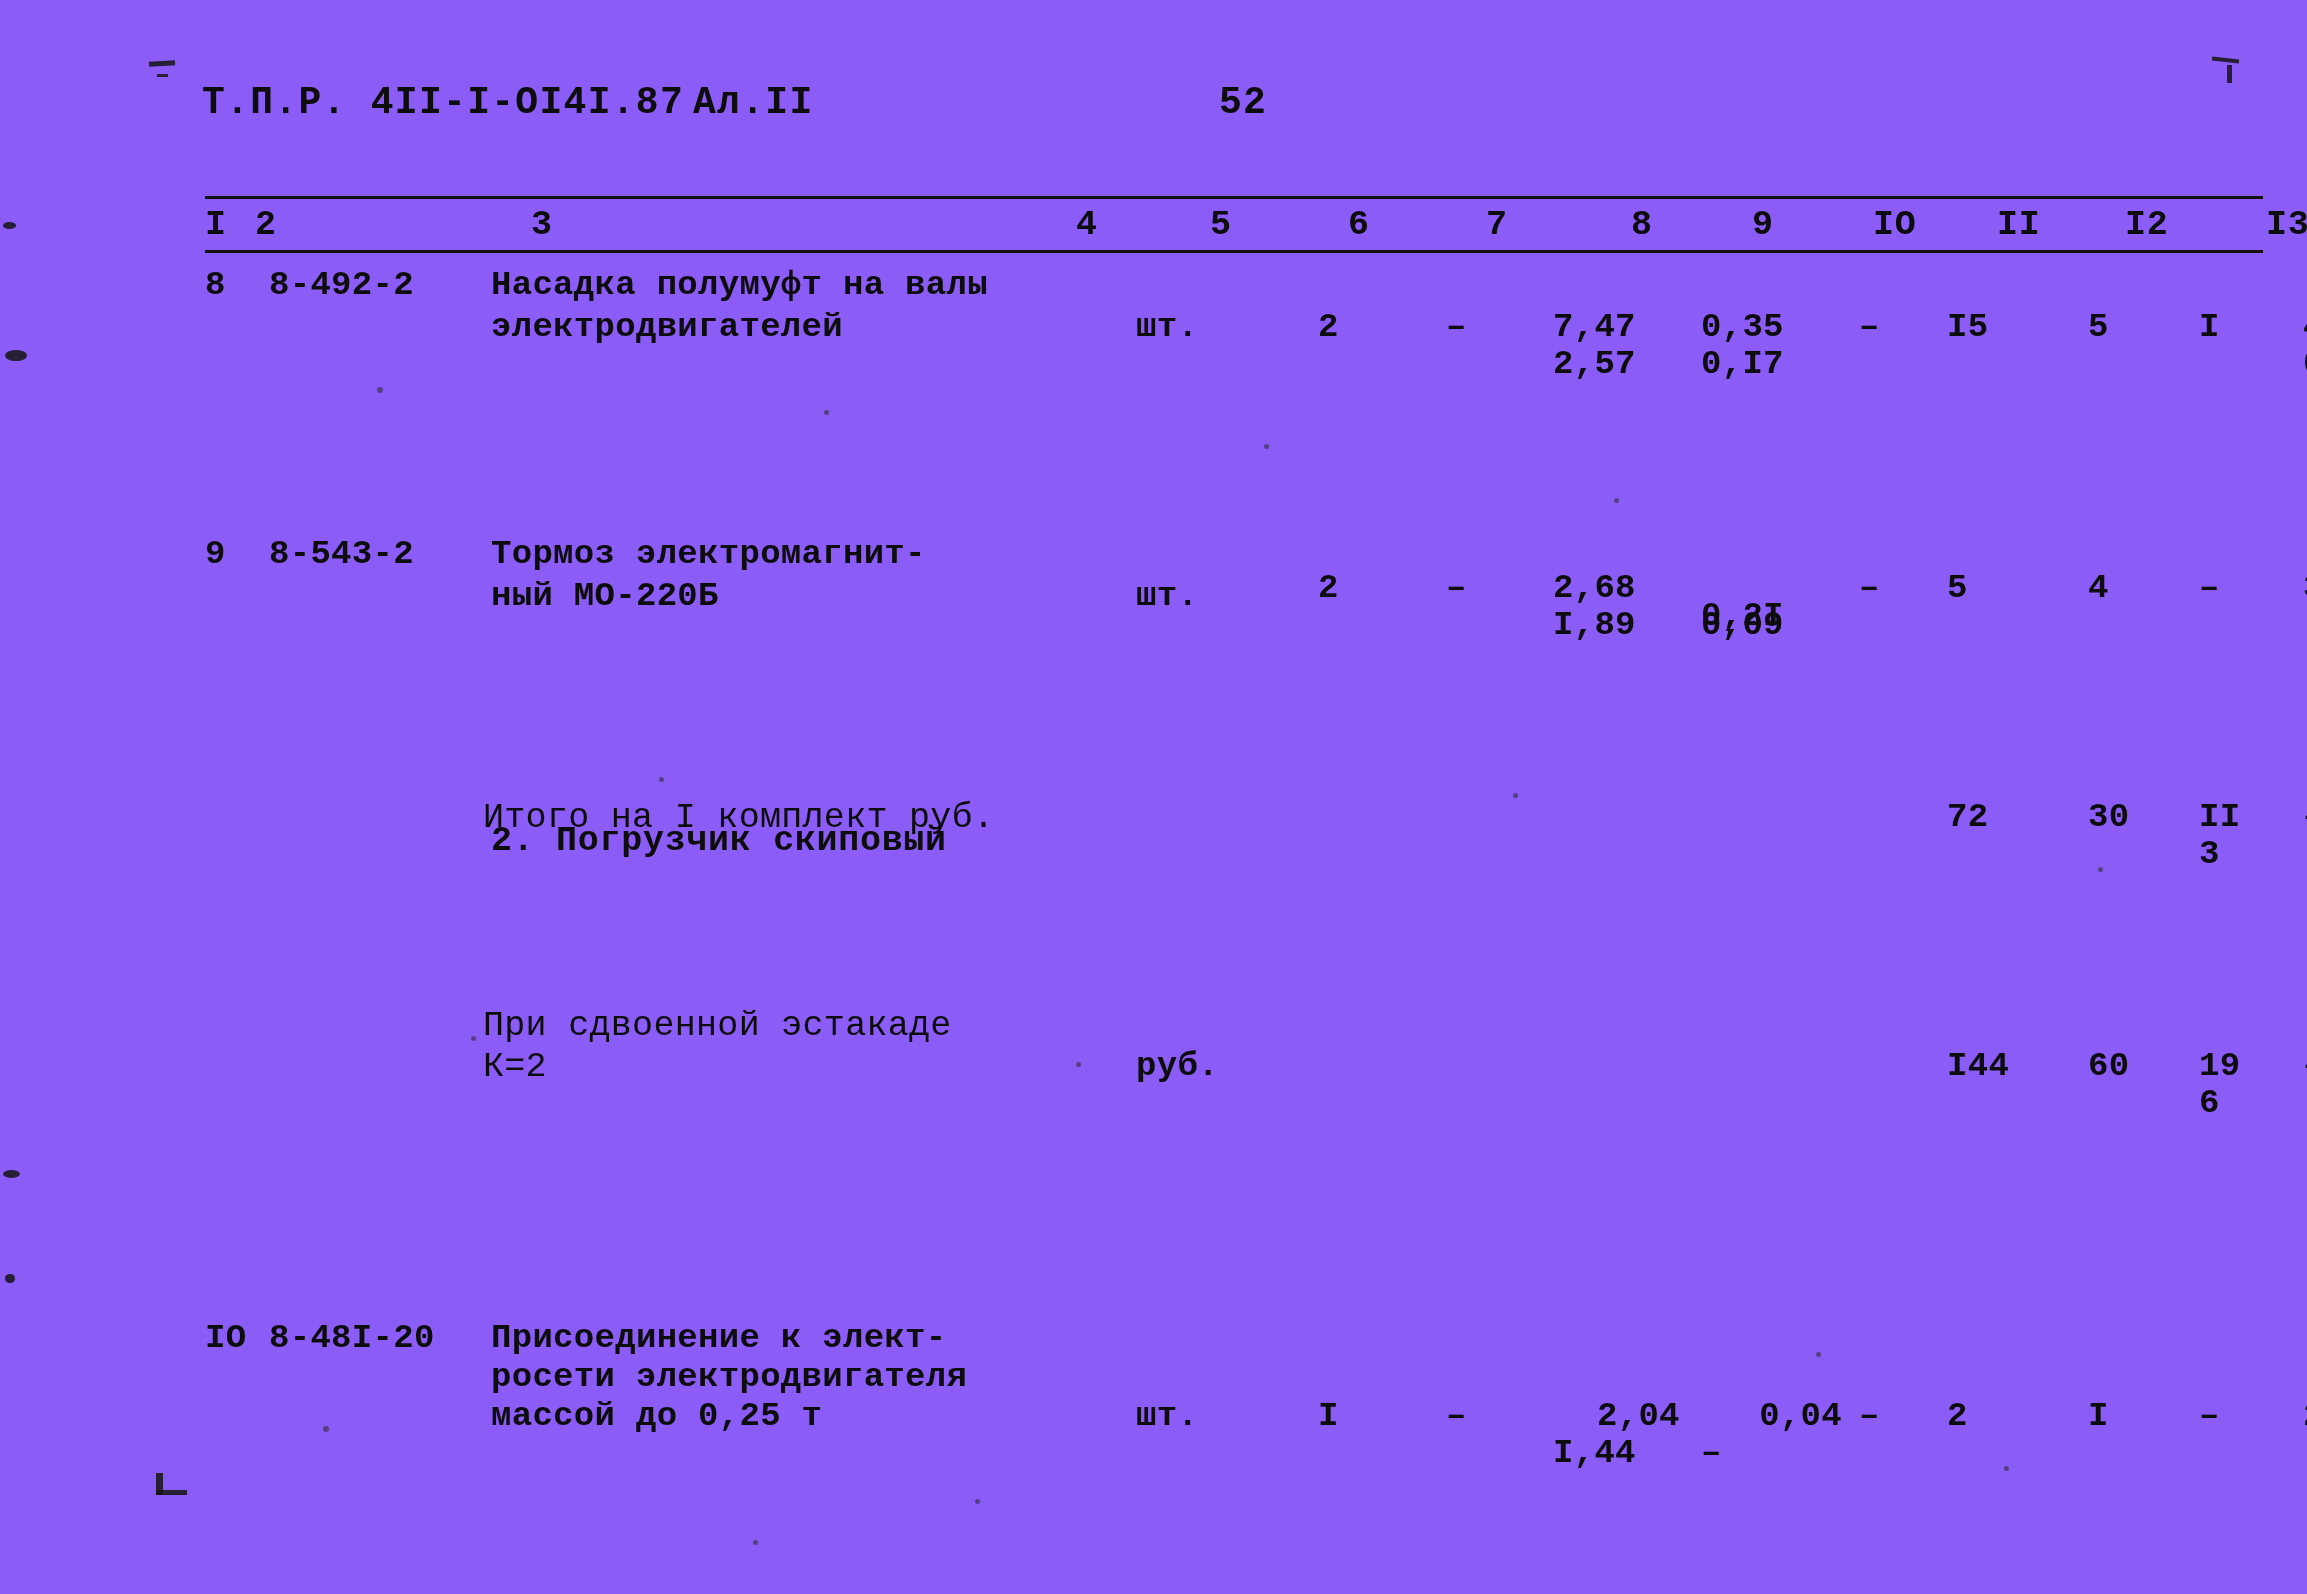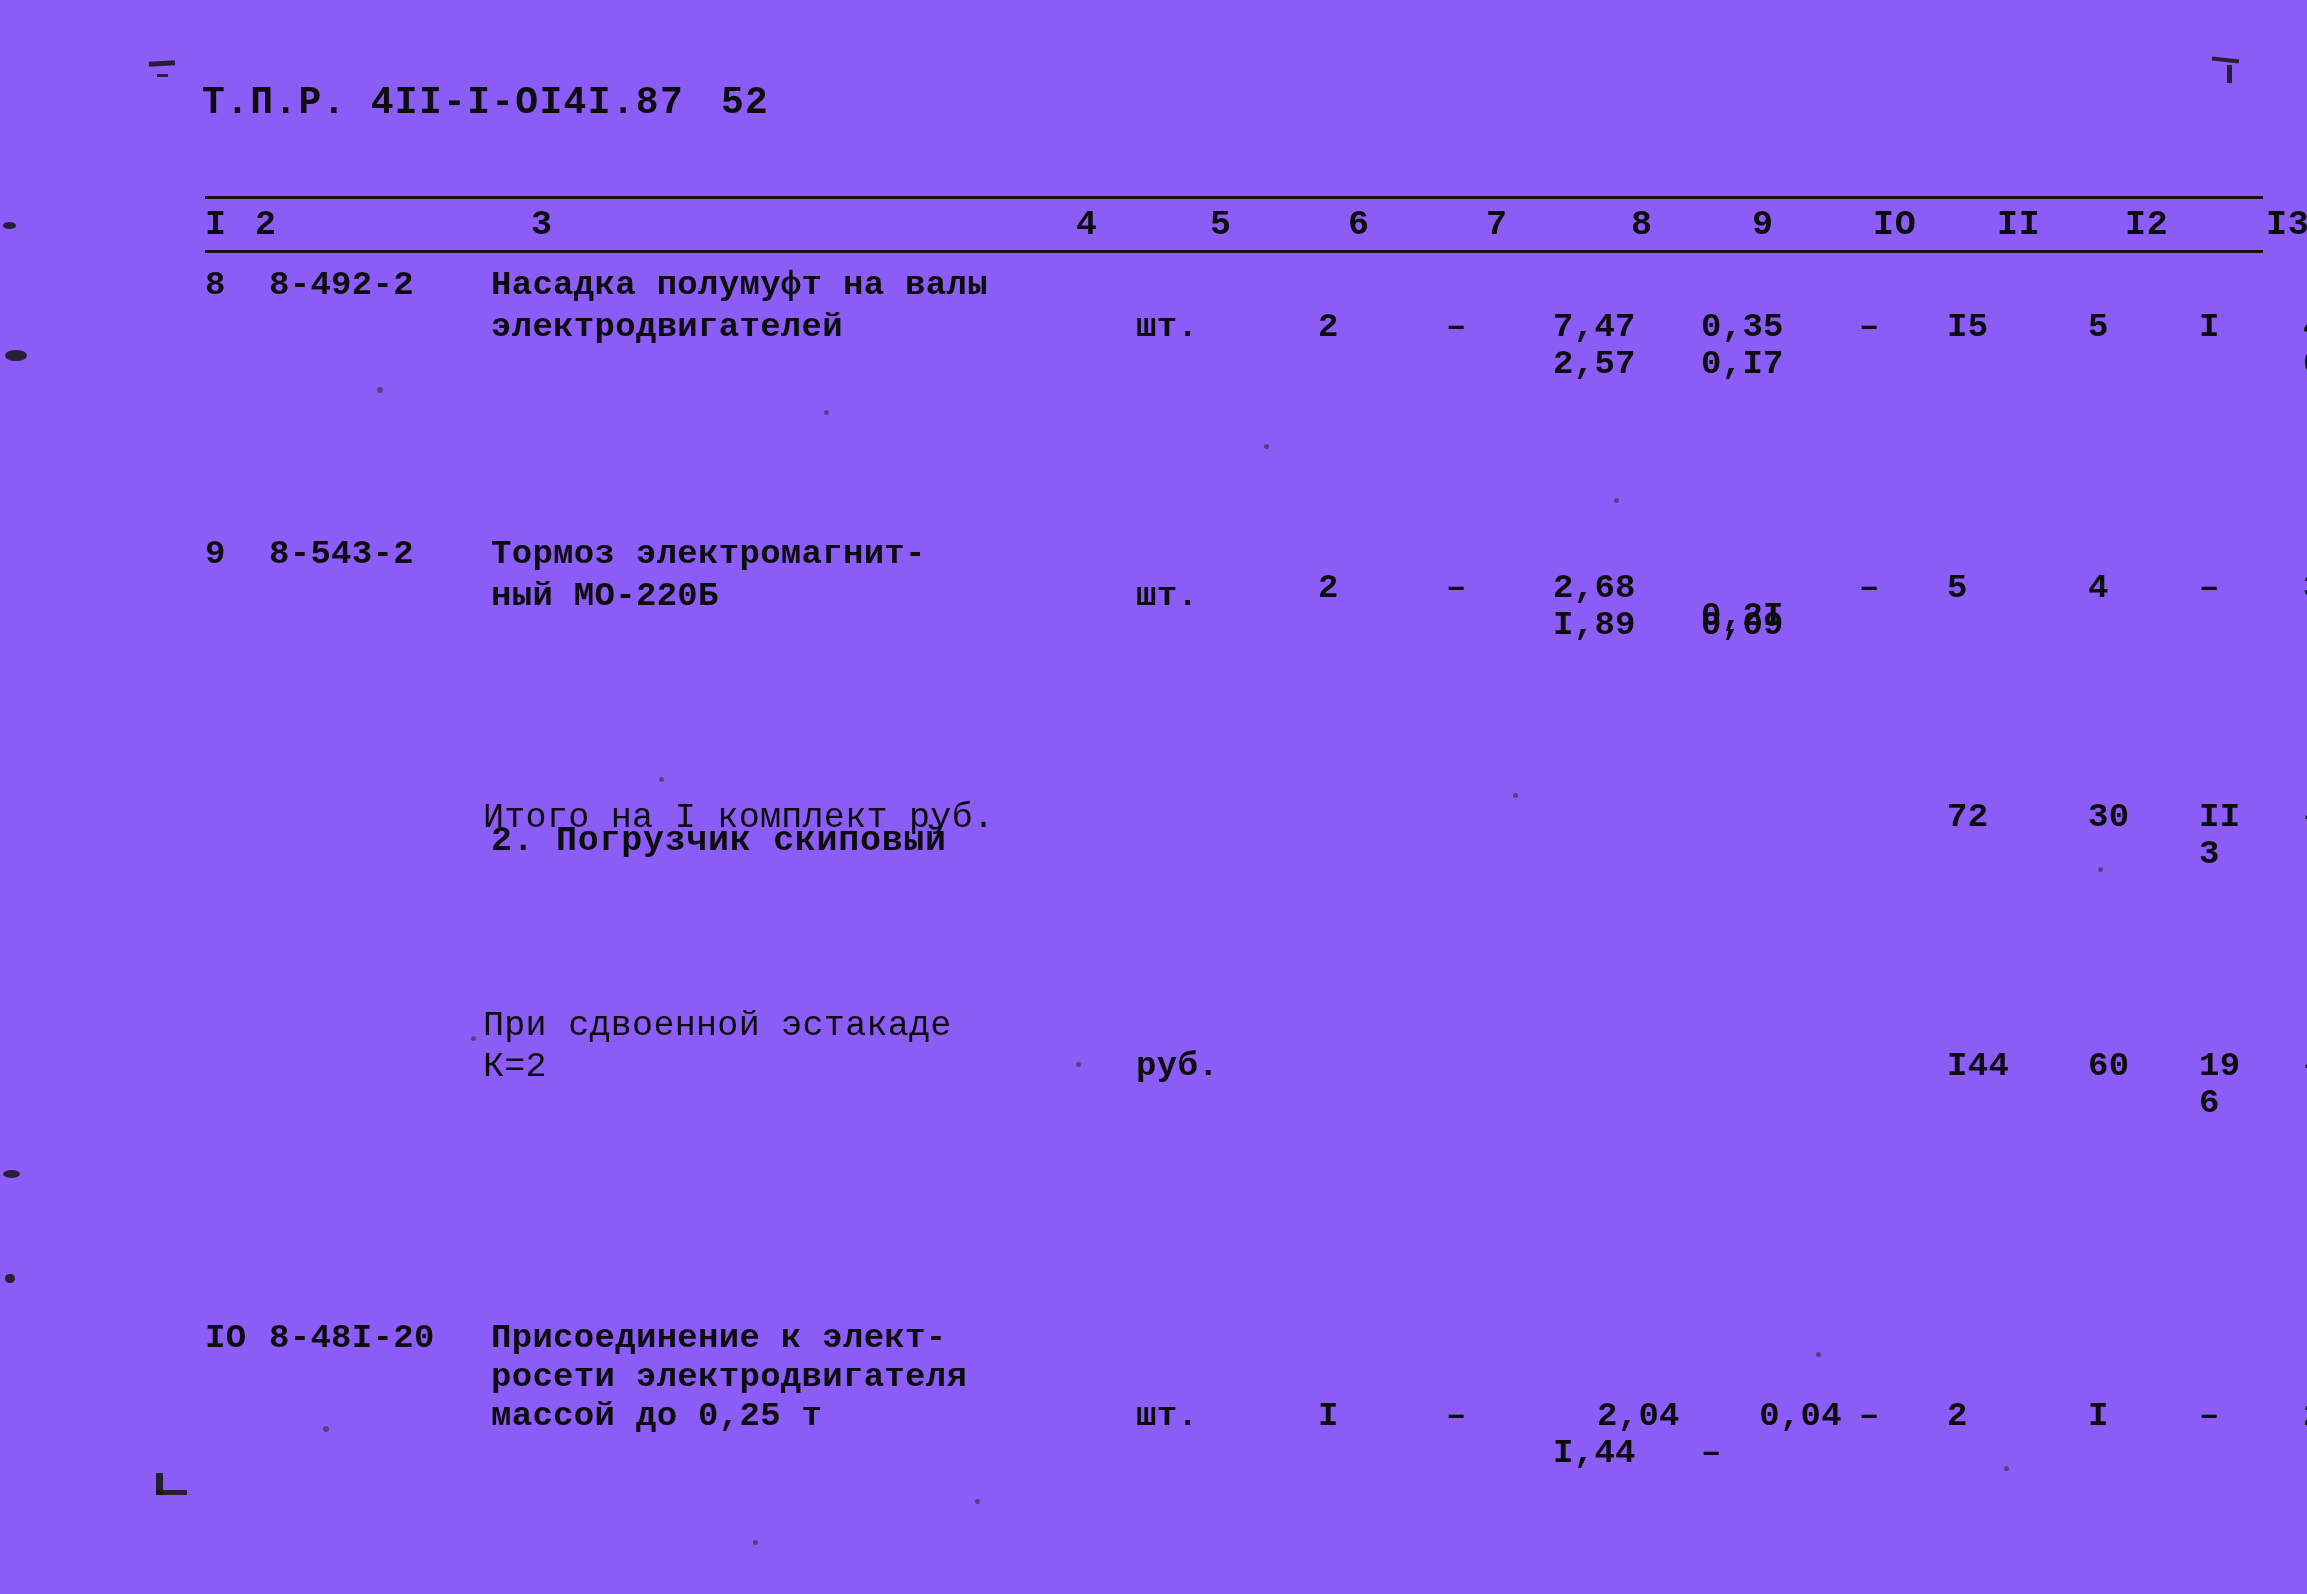--- a/index.html
+++ b/index.html
@@ -143,20 +143,21 @@
   <div class="speckle" style="left:471px;top:1036px;width:5.4px;height:5.4px;"></div>
   <div class="speckle" style="left:1076px;top:1062px;width:5.4px;height:5.4px;"></div>
   <div class="speckle" style="left:1816px;top:1352px;width:5.4px;height:5.4px;"></div>
   <div class="speckle" style="left:323px;top:1426px;width:6px;height:6px;"></div>
   <div class="speckle" style="left:975px;top:1499px;width:5.4px;height:5.4px;"></div>
   <div class="speckle" style="left:2004px;top:1466px;width:5.4px;height:5.4px;"></div>
   <div class="speckle" style="left:753px;top:1540px;width:5.4px;height:5.4px;"></div>
 
   <div class="doc-header">
     <span class="tpr">Т.П.Р. 4II-I-OI4I.87</span>
+    <span class="album">Ал.II</span>
     <span class="pageno">52</span>
   </div>
 
   <div class="rule top"></div>
   <div class="rule bottom"></div>
 
   <div class="colhead">
     <span style="left:0px;">I</span>
     <span style="left:50px;">2</span>
     <span style="left:326px;">3</span>

